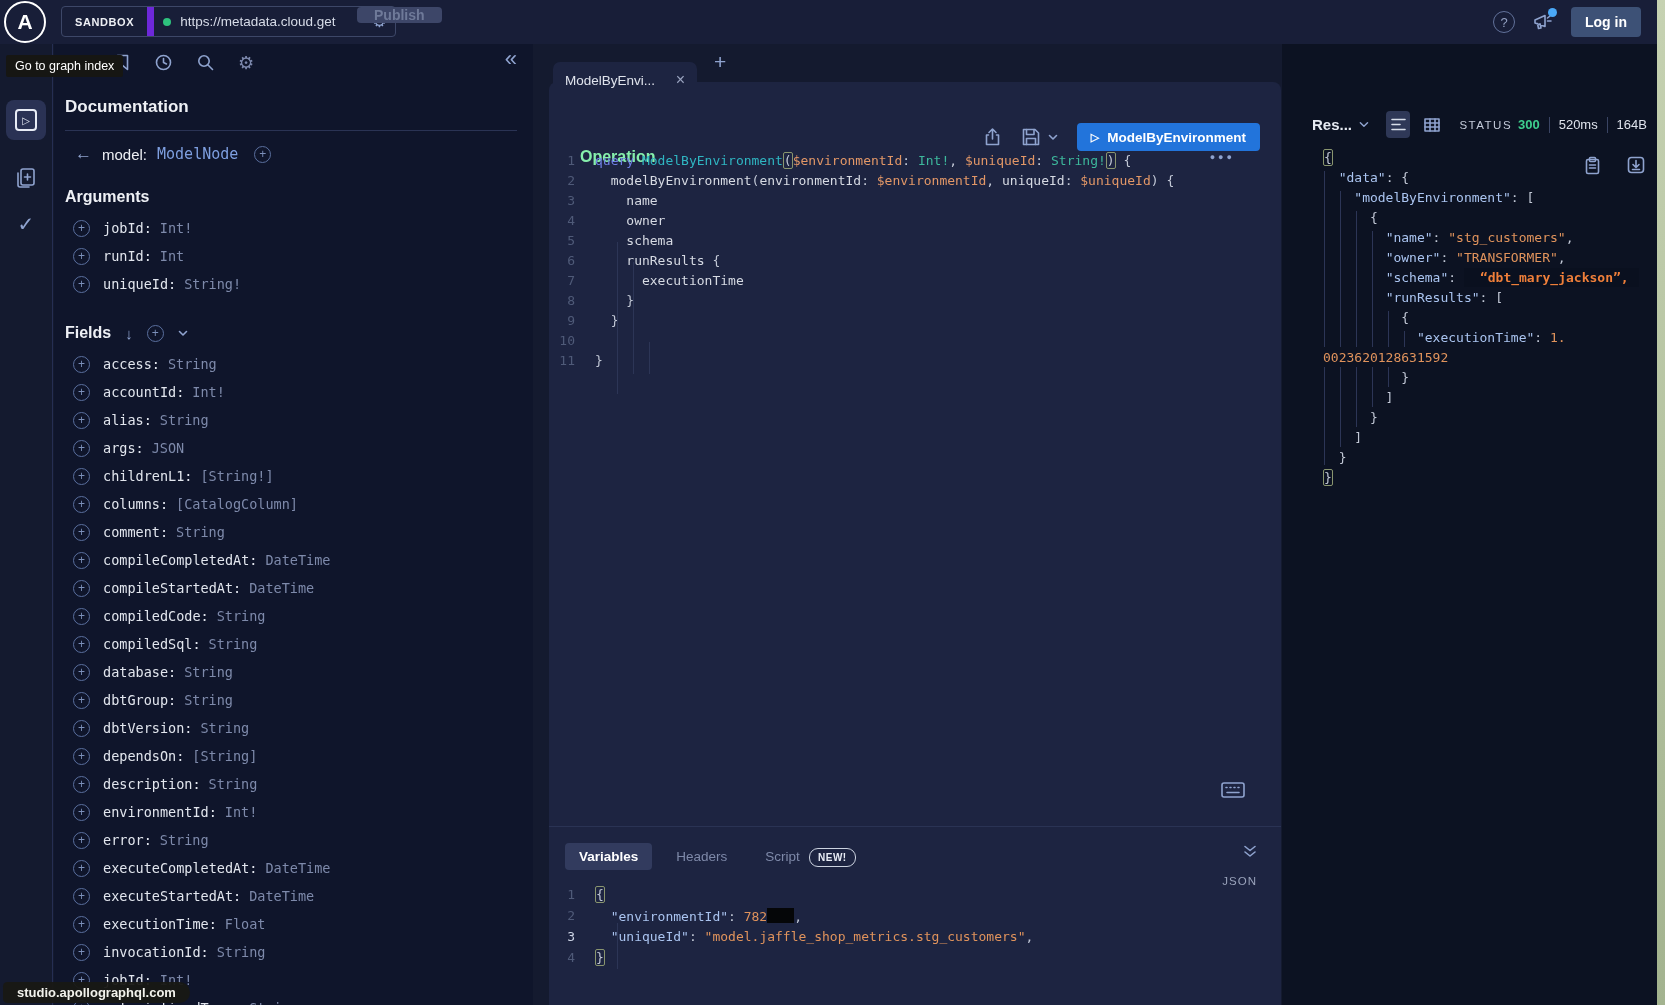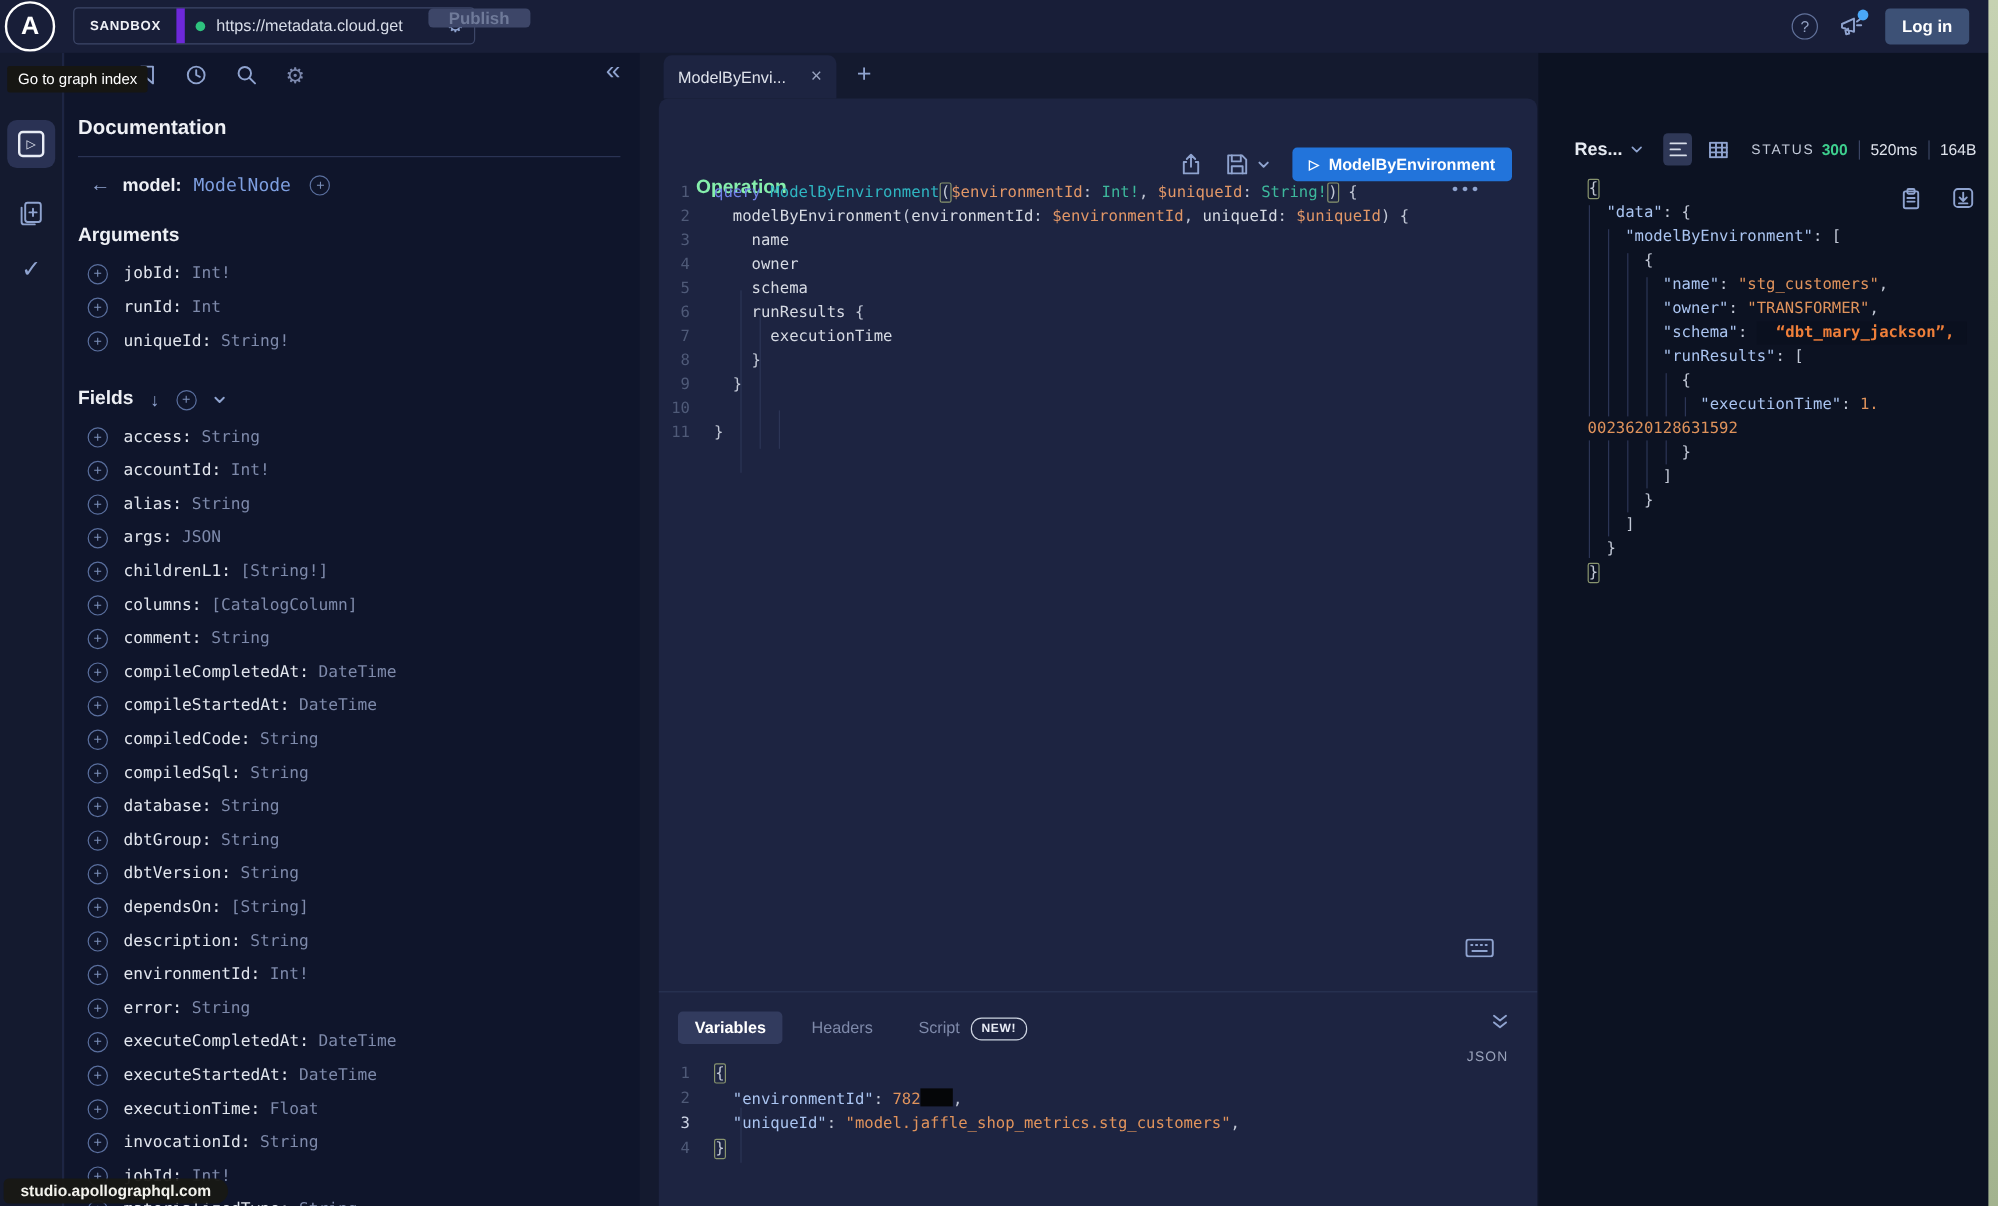--- a/index.html
+++ b/index.html
@@ -56,37 +56,37 @@
 
   
   .docpanel { position:absolute; left:54px; top:44px; width:479px; bottom:0; background:#0f152b; }
   .doc-toolbar { height:37px; display:flex; align-items:center; gap:23px; padding-left:60px; position:relative; }
   .collapse-btn { position:absolute; right:16px; top:2px; font-size:22px; color:#8fa3cf; }
   .doc-body { padding:8px 16px 0 11px; }
   .doc-title { font-size:17px; font-weight:bold; color:#eef0f5; margin-top:8px; }
   .doc-rule { border:none; border-top:1px solid #2a3354; margin:13px 0 0 0; }
   .model-row { display:flex; align-items:center; margin-top:13px; padding-left:10px; gap:10px; }
   .back-arrow { font-size:17px; color:#8fa3cf; }
-  .model-label { font-size:15px; font-weight:bold; color:#eef0f5; }
+  .model-label { font-size:15px; font-weight:normal; color:#eef0f5; }
   .model-type { font-size:15px; color:#7e9fe0; font-family:"DejaVu Sans Mono", monospace; }
   .section-title { font-size:16px; font-weight:bold; color:#eef0f5; margin-top:24px; }
   .fields-head { display:flex; align-items:center; gap:14px; margin-top:26px; }
   .sort-arrow { font-size:15px; color:#8fa3cf; }
   .doc-list { margin-top:8px; }
   .doc-row { display:flex; align-items:center; height:28px; padding-left:8px;
              font-family:"DejaVu Sans Mono", monospace; font-size:13.5px; }
   .plus-circle { width:17px; height:17px; border:1.3px solid #5a6f9e; border-radius:50%; flex:none;
                  color:#7c90ba; font-size:12px; line-height:14px; text-align:center; margin-right:13px;
                  font-family:"Liberation Sans", sans-serif; }
   .doc-name { color:#e2e6ee; }
   .doc-type { color:#7e8aab; margin-left:8px; }
   .mini-chev { color:#8fa3cf; }
 
   
-  .tab { position:absolute; left:553px; top:46px; height:36px; width:144px; background:#1d2441;
+  .tab { position:absolute; left:553px; top:62px; height:36px; width:144px; background:#1d2441;
          border-radius:7px 7px 0 0; display:flex; align-items:center; padding:0 12px; z-index:2; }
   .tab-title { font-size:13.5px; color:#dfe3ec; white-space:nowrap; }
   .tab-close { margin-left:auto; font-size:16px; color:#9aa4c0; }
   .tab-new { position:absolute; left:714px; top:50px; font-size:21px; color:#8fa3cf; }
 
   
   .card { position:absolute; left:549px; top:82px; width:732px; bottom:0; background:#1d2441;
           border-radius:8px 8px 0 0; }
   .card-header { display:flex; align-items:center; padding:26px 21px 0 31px; }
   .panel-title { font-size:16px; font-weight:bold; color:#86efac;margin-top:40px; }

